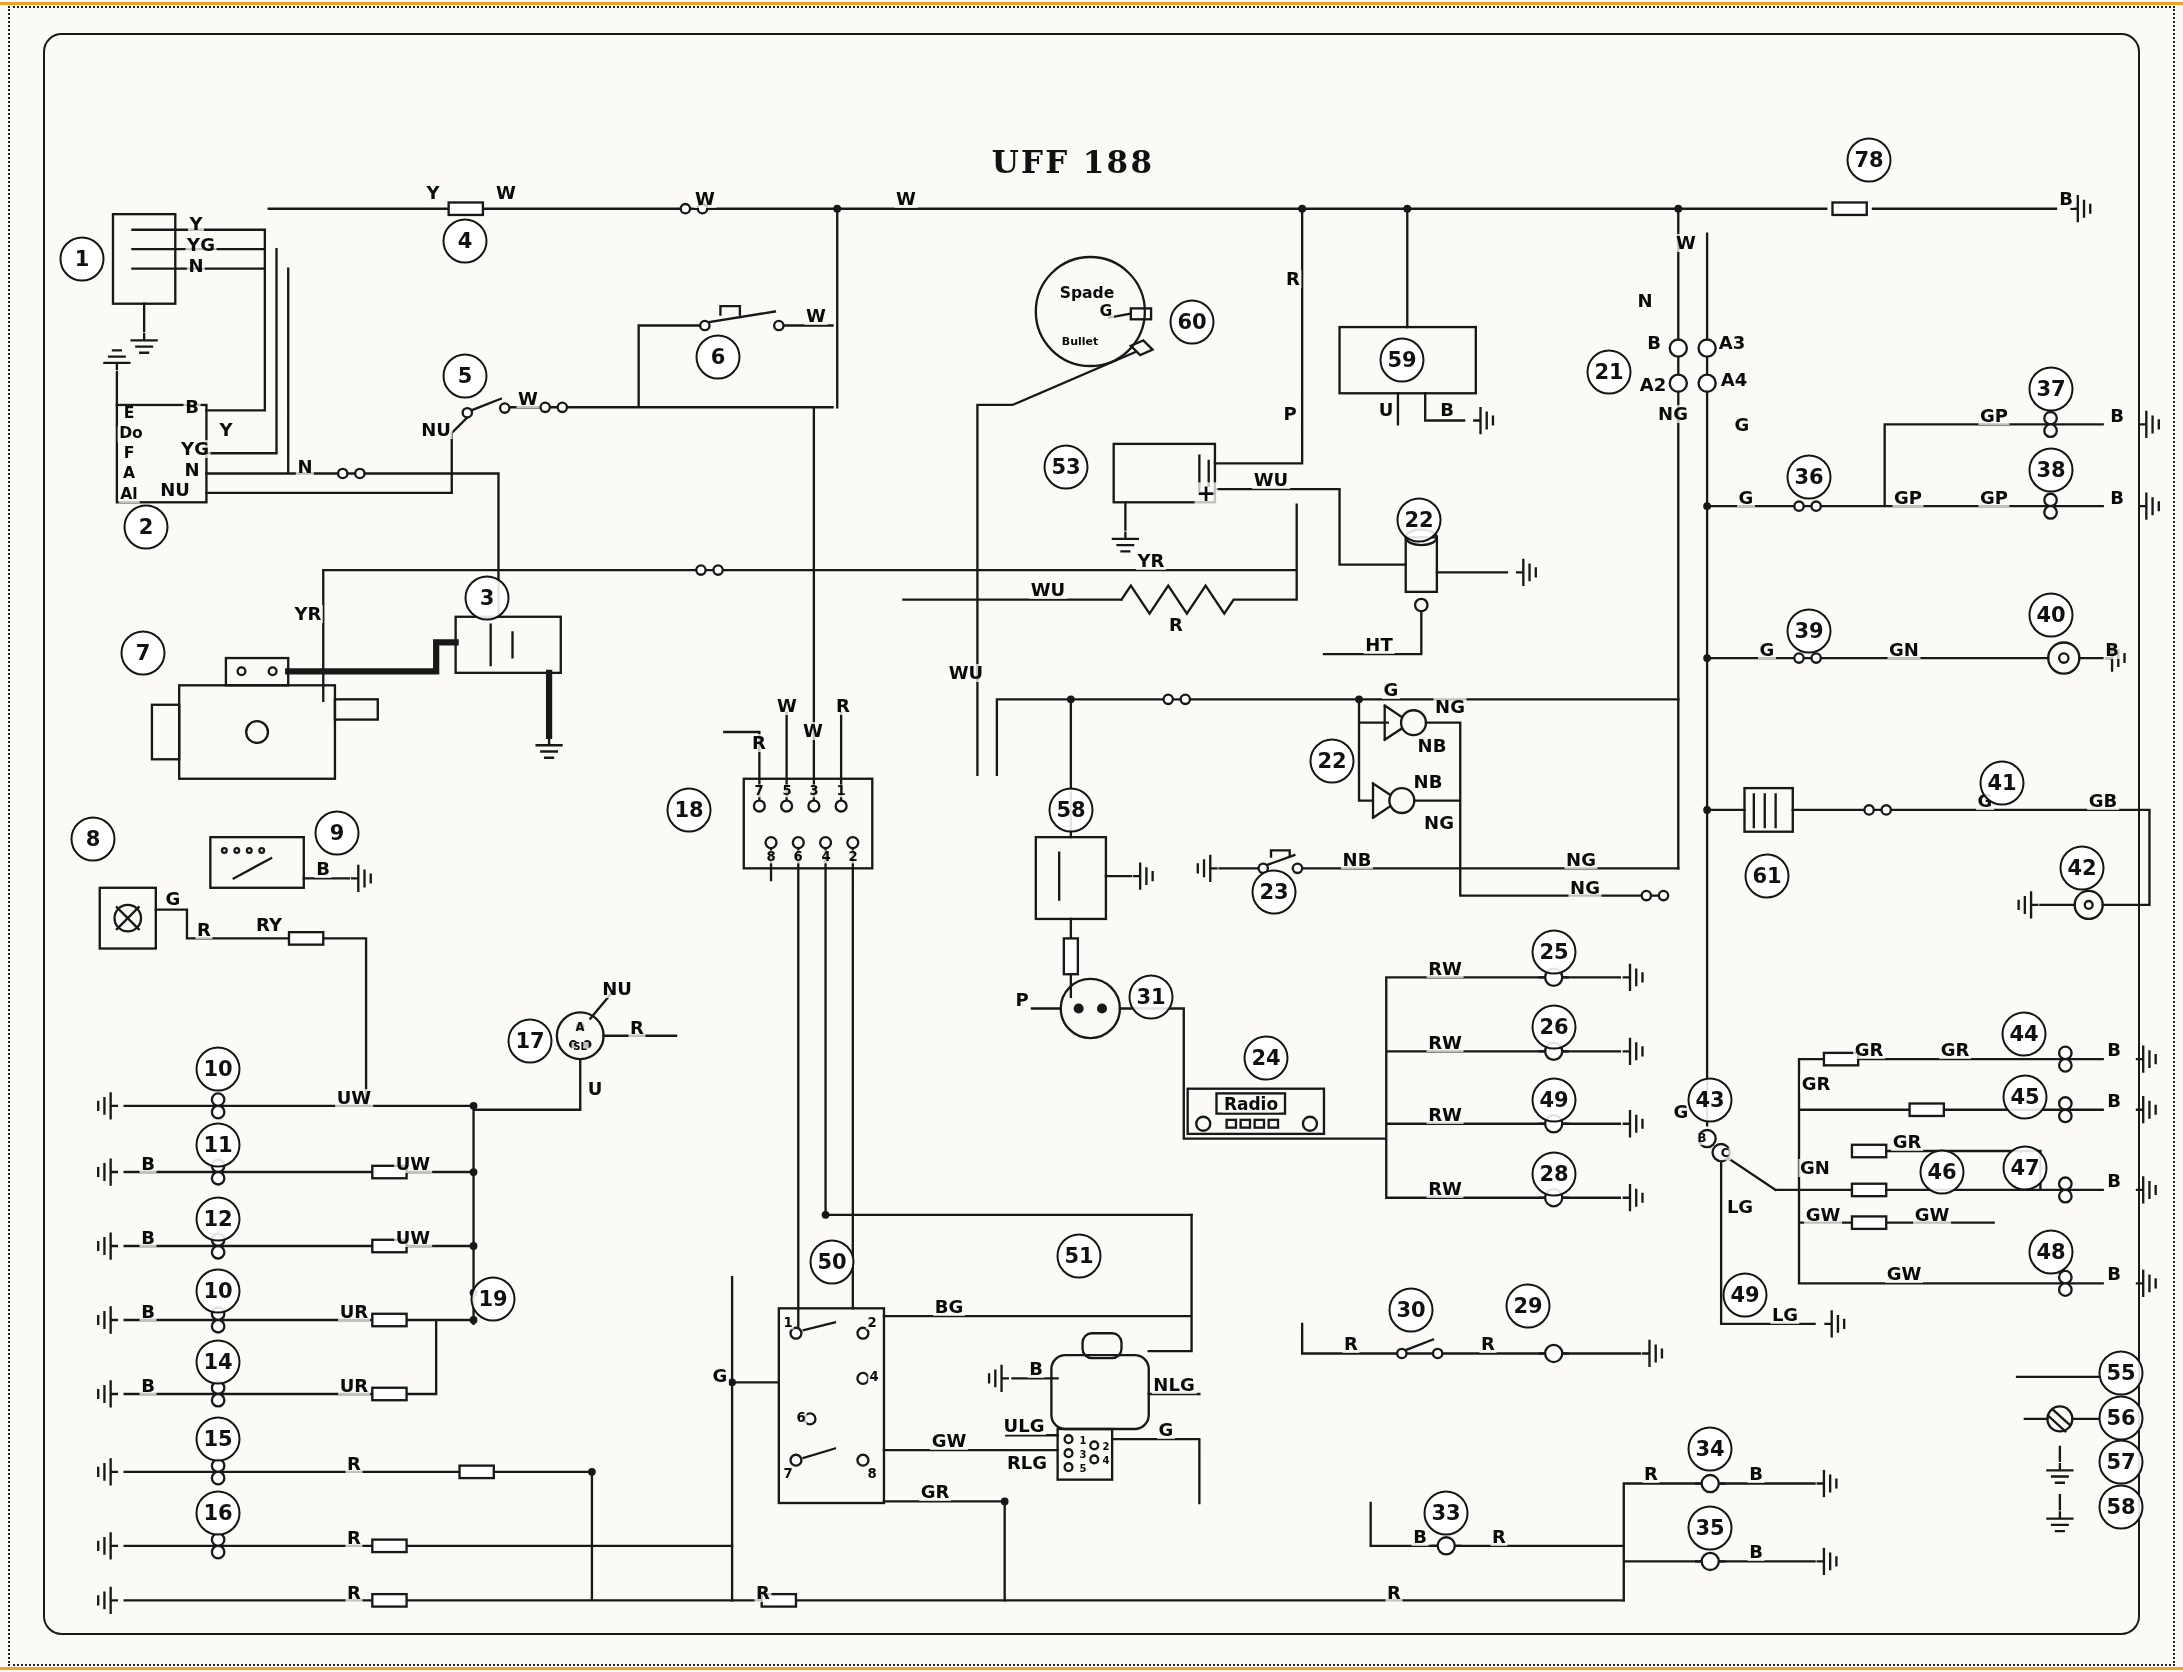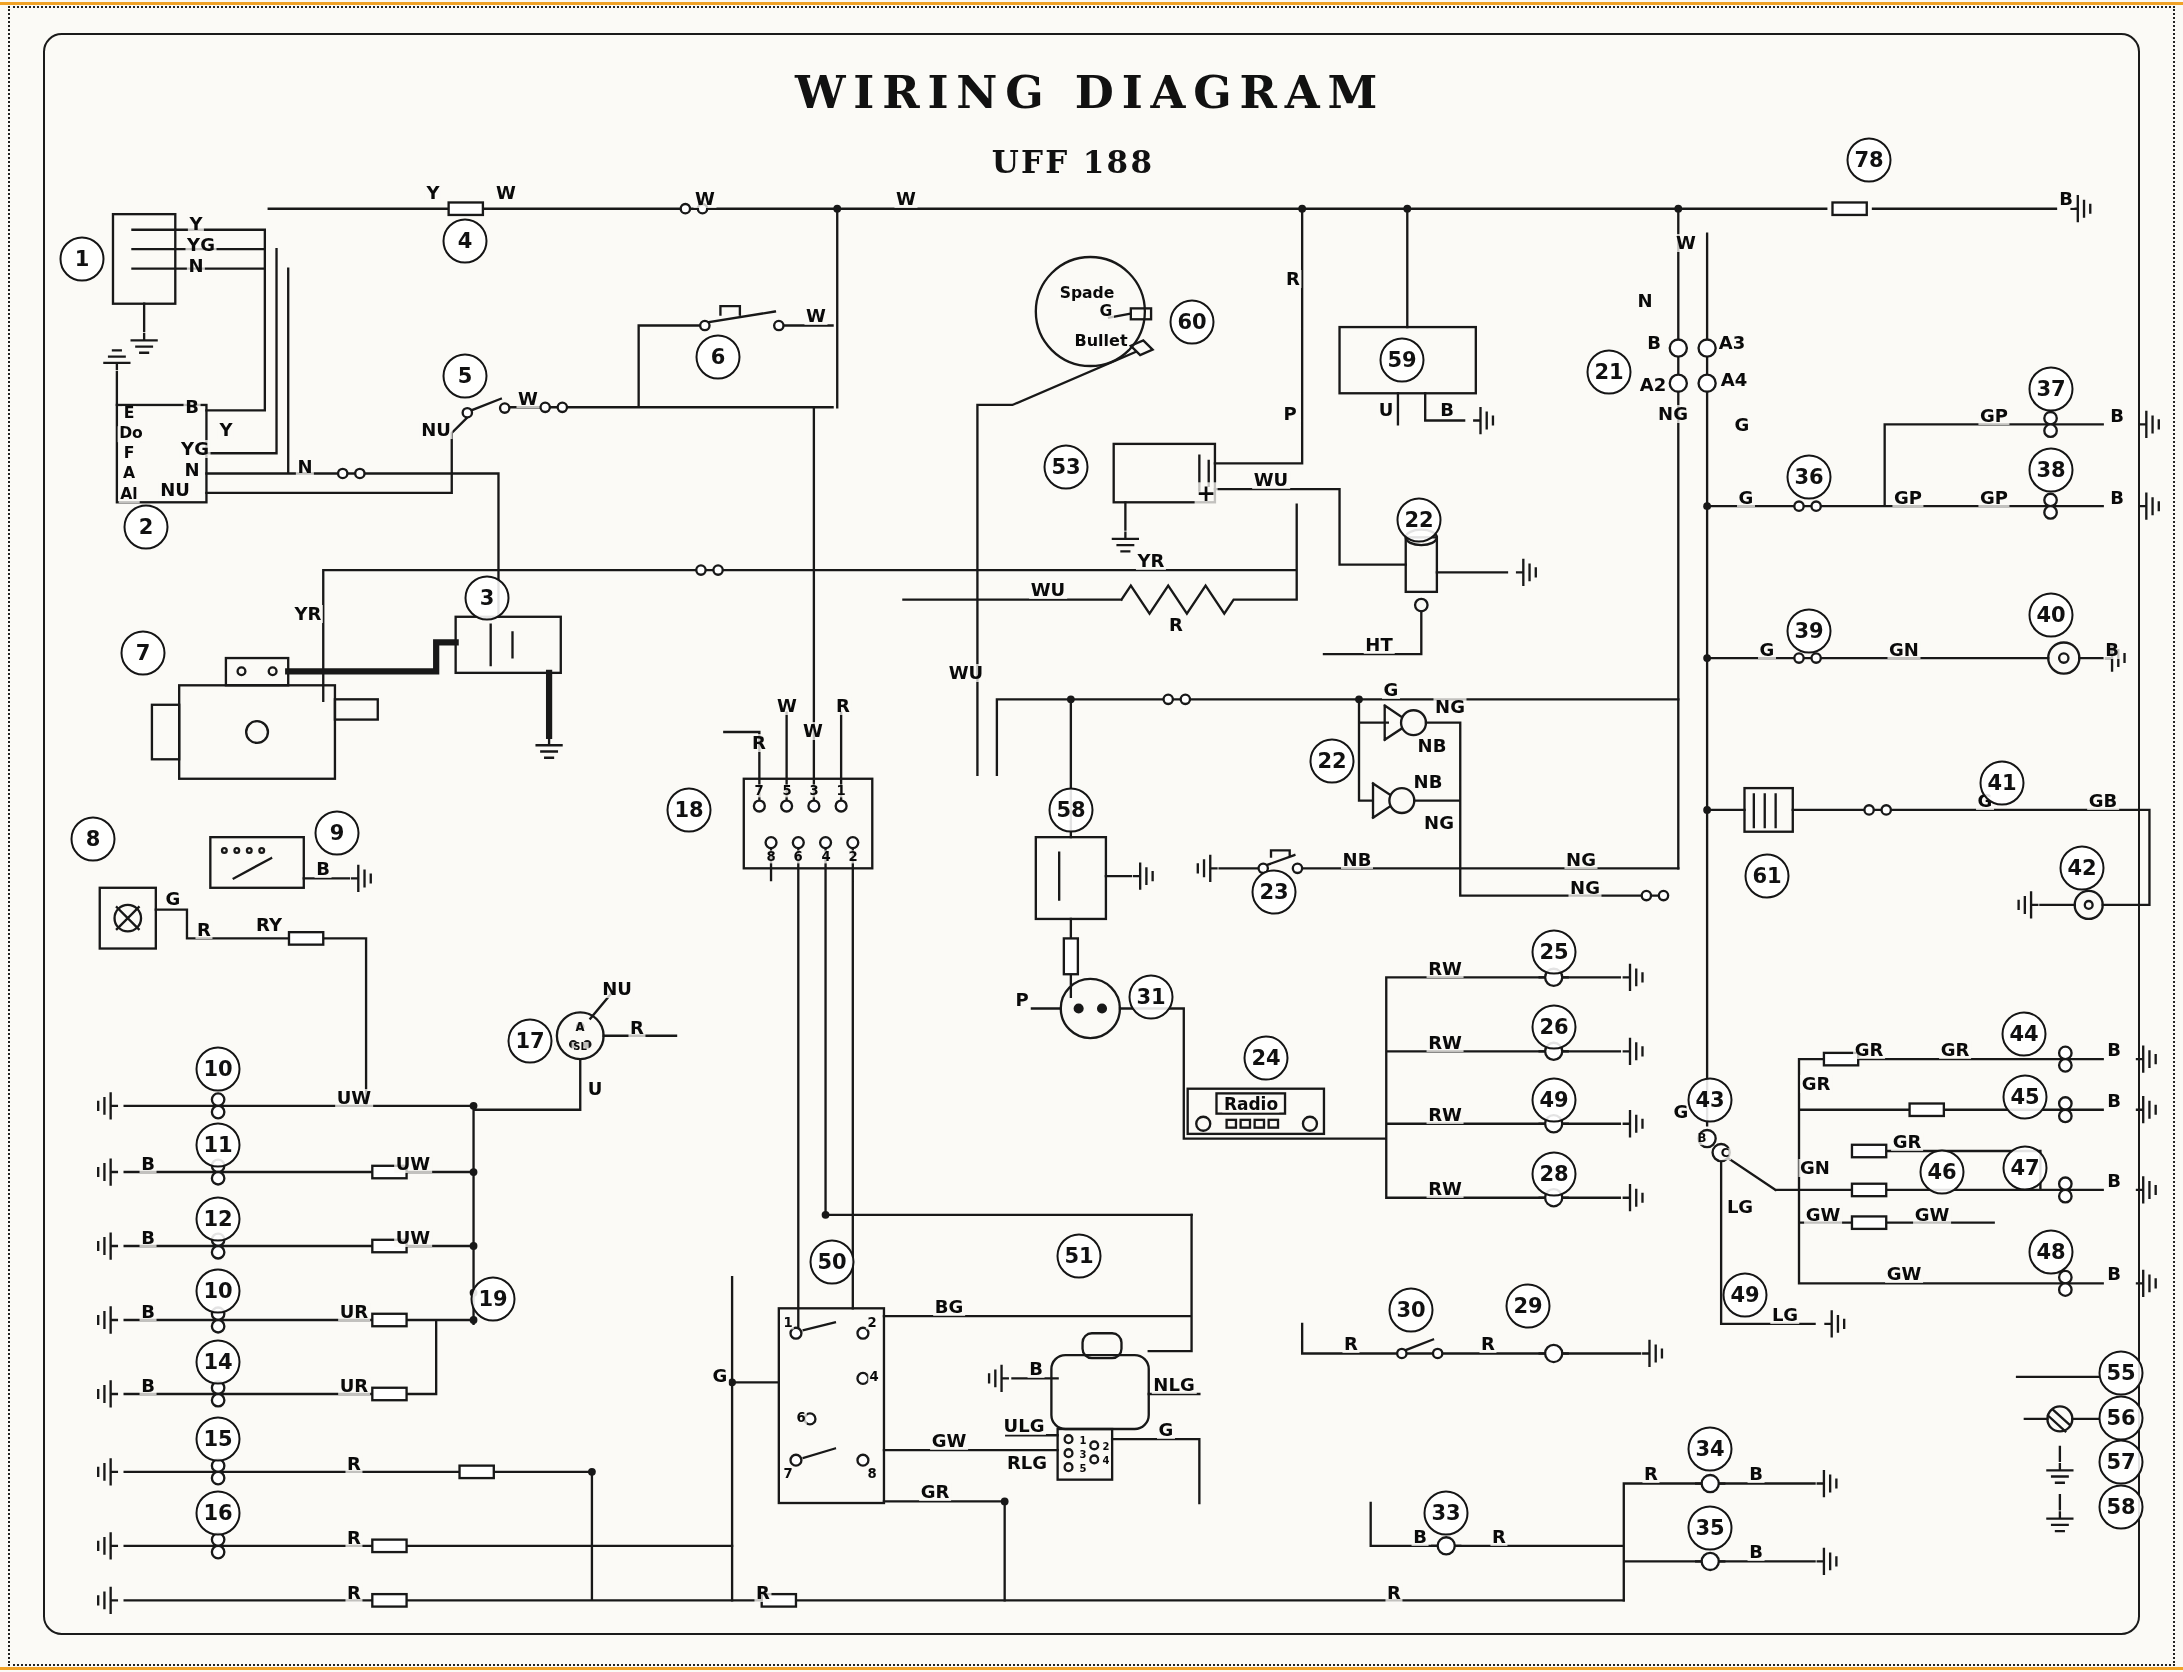--- a/index.html
+++ b/index.html
@@ -279,21 +279,20 @@
         <use href="#dot" x="608" y="1695"></use>
           <use href="#dot" x="608" y="1660"></use>
           <use href="#dot" x="940" y="1775"></use>
         <use href="#dot" x="760" y="1890"></use>
           <use href="#dot" x="1290" y="1928"></use>
           <use href="#dot" x="1060" y="1560"></use>
       </g>
     </g>
   </svg>
 
-  <div class="title">WIRING  DIAGRAM</div>
   <div class="subtitle">UFF 188</div>
   <div id="overlay">
       <div class="comp" style="left: 82px; top: 259px;">1</div>
       <div class="comp" style="left: 146px; top: 527px;">2</div>
       <div class="comp" style="left: 487px; top: 598px;">3</div>
       <div class="comp" style="left: 465px; top: 241px;">4</div>
       <div class="comp" style="left: 465px; top: 376px;">5</div>
       <div class="comp" style="left: 718px; top: 357px;">6</div>
       <div class="comp" style="left: 143px; top: 653px;">7</div>
       <div class="comp" style="left: 93px; top: 839px;">8</div>
@@ -365,21 +364,21 @@
       <span class="lbl" style="left: 305px; top: 467px;">N</span>
       <span class="lbl" style="left: 433px; top: 193px;">Y</span>
       <span class="lbl" style="left: 506px; top: 193px;">W</span>
       <span class="lbl" style="left: 705px; top: 199px;">W</span>
       <span class="lbl" style="left: 906px; top: 199px;">W</span>
       <span class="lbl" style="left: 436px; top: 430px;">NU</span>
       <span class="lbl" style="left: 528px; top: 399px;">W</span>
       <span class="lbl" style="left: 816px; top: 316px;">W</span>
       <span class="lbl" style="left: 1087px; top: 294px; font-size: 15.6px;">Spade</span>
       <span class="lbl" style="left: 1106px; top: 312px; font-size: 15.6px;">G</span>
-      <span class="lbl" style="left: 1080px; top: 341px; font-size: 16px; margin-left: 21px;">Bullet</span>
+      <span class="lbl" style="left: 1080px; top: 341px; font-size: 11px;">Bullet</span>
       <span class="lbl" style="left: 1293px; top: 279px;">R</span>
       <span class="lbl" style="left: 1290px; top: 414px;">P</span>
       <span class="lbl" style="left: 1386px; top: 410px;">U</span>
       <span class="lbl" style="left: 1447px; top: 410px;">B</span>
       <span class="lbl" style="left: 1271px; top: 480px;">WU</span>
       <span class="lbl" style="left: 1206px; top: 494px; font-size: 23.4px;">+</span>
       <span class="lbl" style="left: 1048px; top: 590px;">WU</span>
       <span class="lbl" style="left: 1176px; top: 625px;">R</span>
       <span class="lbl" style="left: 1151px; top: 561px;">YR</span>
       <span class="lbl" style="left: 308px; top: 614px;">YR</span>

